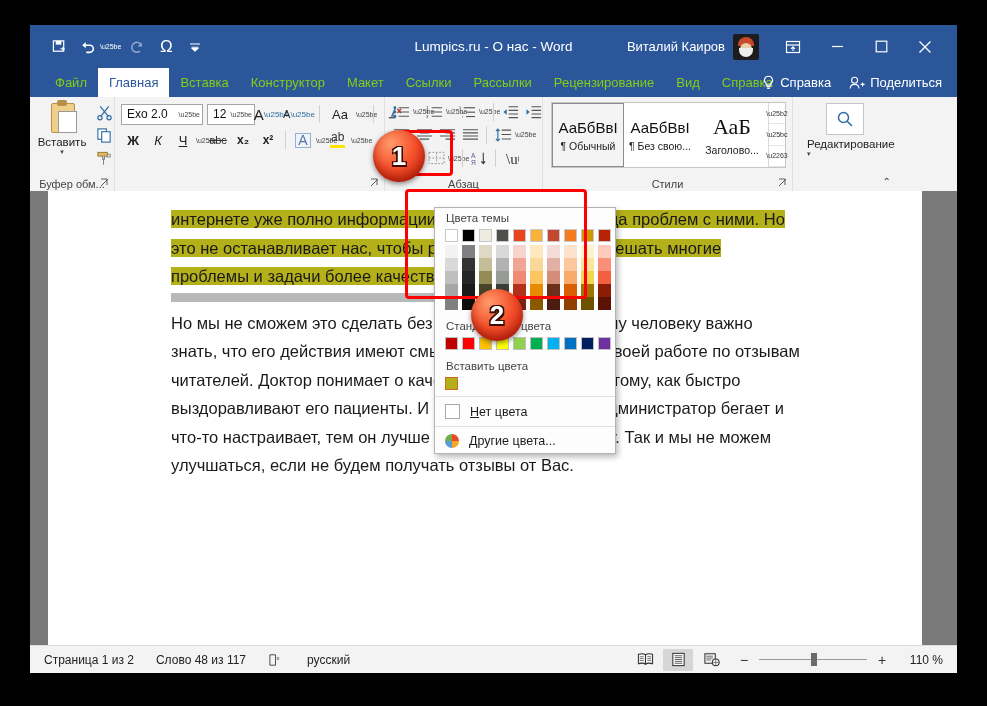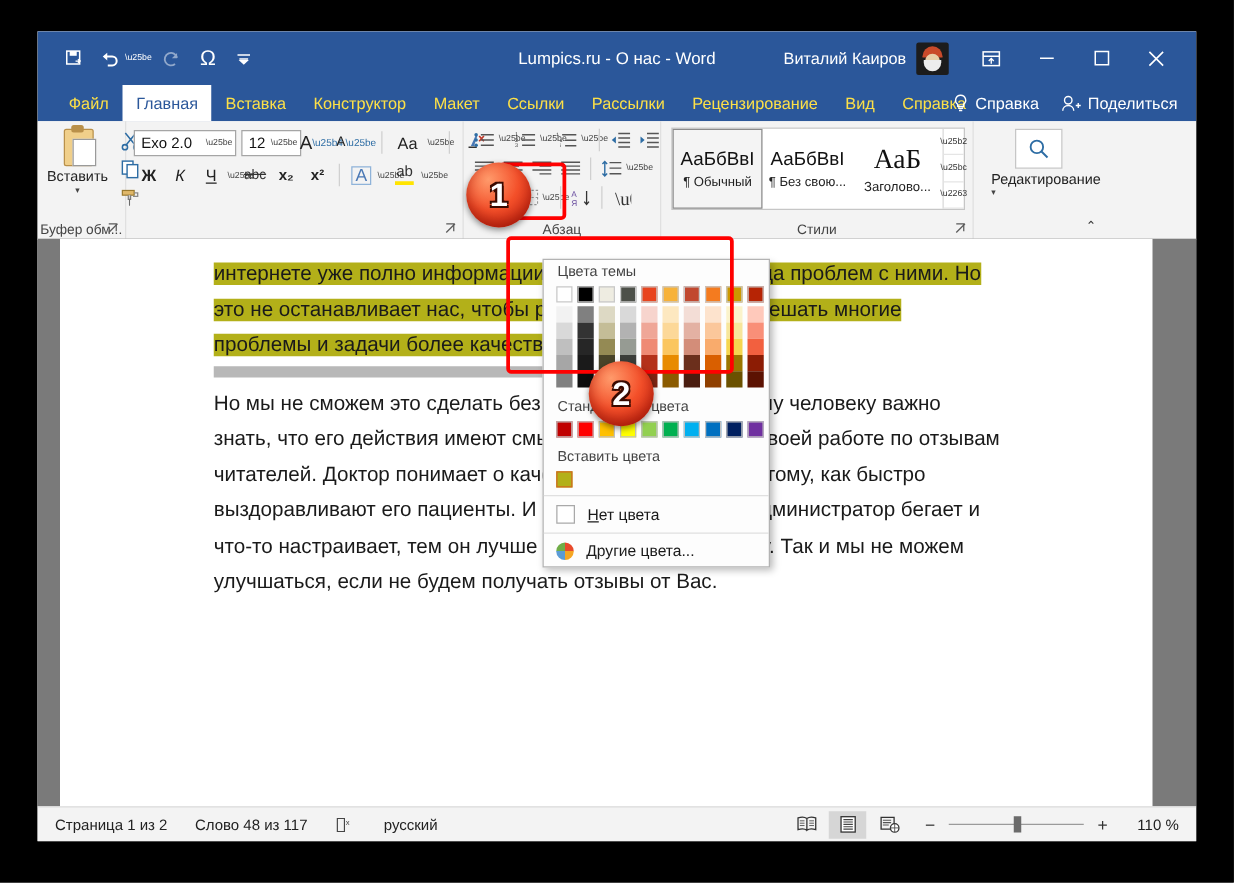--- a/index.html
+++ b/index.html
@@ -16,32 +16,32 @@
   .trights{position:absolute;right:10px;top:0;height:43px;display:flex;align-items:center;gap:0px;}
   .acct{color:#fff;font-size:13px;margin-right:8px;white-space:nowrap;}
   .avatar{width:26px;height:26px;background:#1c1c1c;border-radius:2px;position:relative;overflow:hidden;margin-right:12px;}
   .avatar .hair{position:absolute;left:5px;top:3px;width:16px;height:9px;background:#c94a2a;border-radius:8px 8px 0 0;}
   .avatar .face{position:absolute;left:7px;top:9px;width:12px;height:12px;background:#e8cfa9;border-radius:50%;}
   .avatar .beard{position:absolute;left:6px;top:14px;width:14px;height:9px;background:#ededed;border-radius:0 0 7px 7px;}
   .tbtn{width:44px;height:43px;display:flex;align-items:center;justify-content:center;color:#fff;font-size:15px;cursor:pointer;}
 
   
   .tabstrip{height:29px;background:#2b579a;position:relative;display:flex;align-items:flex-end;padding-left:14px;}
-  .tab{height:29px;line-height:29px;padding:0 11px;color:#fde047;font-size:13px;cursor:pointer;white-space:nowrap;}
+  .tab{height:29px;line-height:29px;padding:0 11px;color:#84cc16;font-size:13px;cursor:pointer;white-space:nowrap;}
   .tab.active{background:#fff;color:#2b579a;}
   .tabstrip-right{position:absolute;right:8px;bottom:0;height:29px;display:flex;align-items:center;gap:4px;}
   .tsr-item{display:flex;align-items:center;gap:5px;color:#fff;font-size:13px;padding:0 7px;height:29px;line-height:29px;cursor:pointer;}
 
   
   .ribbon{height:94px;background:#f3f3f3;border-bottom:1px solid #d4d4d4;position:relative;display:flex;}
   .group{position:relative;height:94px;border-right:1px solid #e0e0e0;box-sizing:border-box;}
   .glabel{position:absolute;bottom:1px;left:0;right:0;text-align:center;font-size:11px;color:#444;}
   .glaunch{position:absolute;bottom:3px;right:4px;width:10px;height:10px;color:#666;font-size:9px;line-height:10px;cursor:pointer;}
 
-  .g-clip{width:71px;}
+  .g-clip{width:85px;}
   .paste{position:absolute;left:6px;top:4px;width:52px;text-align:center;cursor:pointer;}
   .paste .pimg{width:34px;height:34px;margin:0 auto;position:relative;}
   .clipbody{position:absolute;left:6px;top:2px;width:22px;height:28px;background:#f0cf8a;border:1px solid #b9904a;border-radius:2px;}
   .clipclip{position:absolute;left:12px;top:-1px;width:10px;height:6px;background:#b9904a;border-radius:2px;}
   .clippage{position:absolute;left:13px;top:10px;width:17px;height:20px;background:#fff;border:1px solid #9a9a9a;}
   .paste .plabel{font-size:11.5px;color:#222;margin-top:1px;}
   .paste .pcar{font-size:7px;color:#444;}
   .clipcol{position:absolute;left:60px;top:4px;width:30px;}
   .cbtn{width:28px;height:23px;display:flex;align-items:center;justify-content:center;cursor:pointer;}
 

